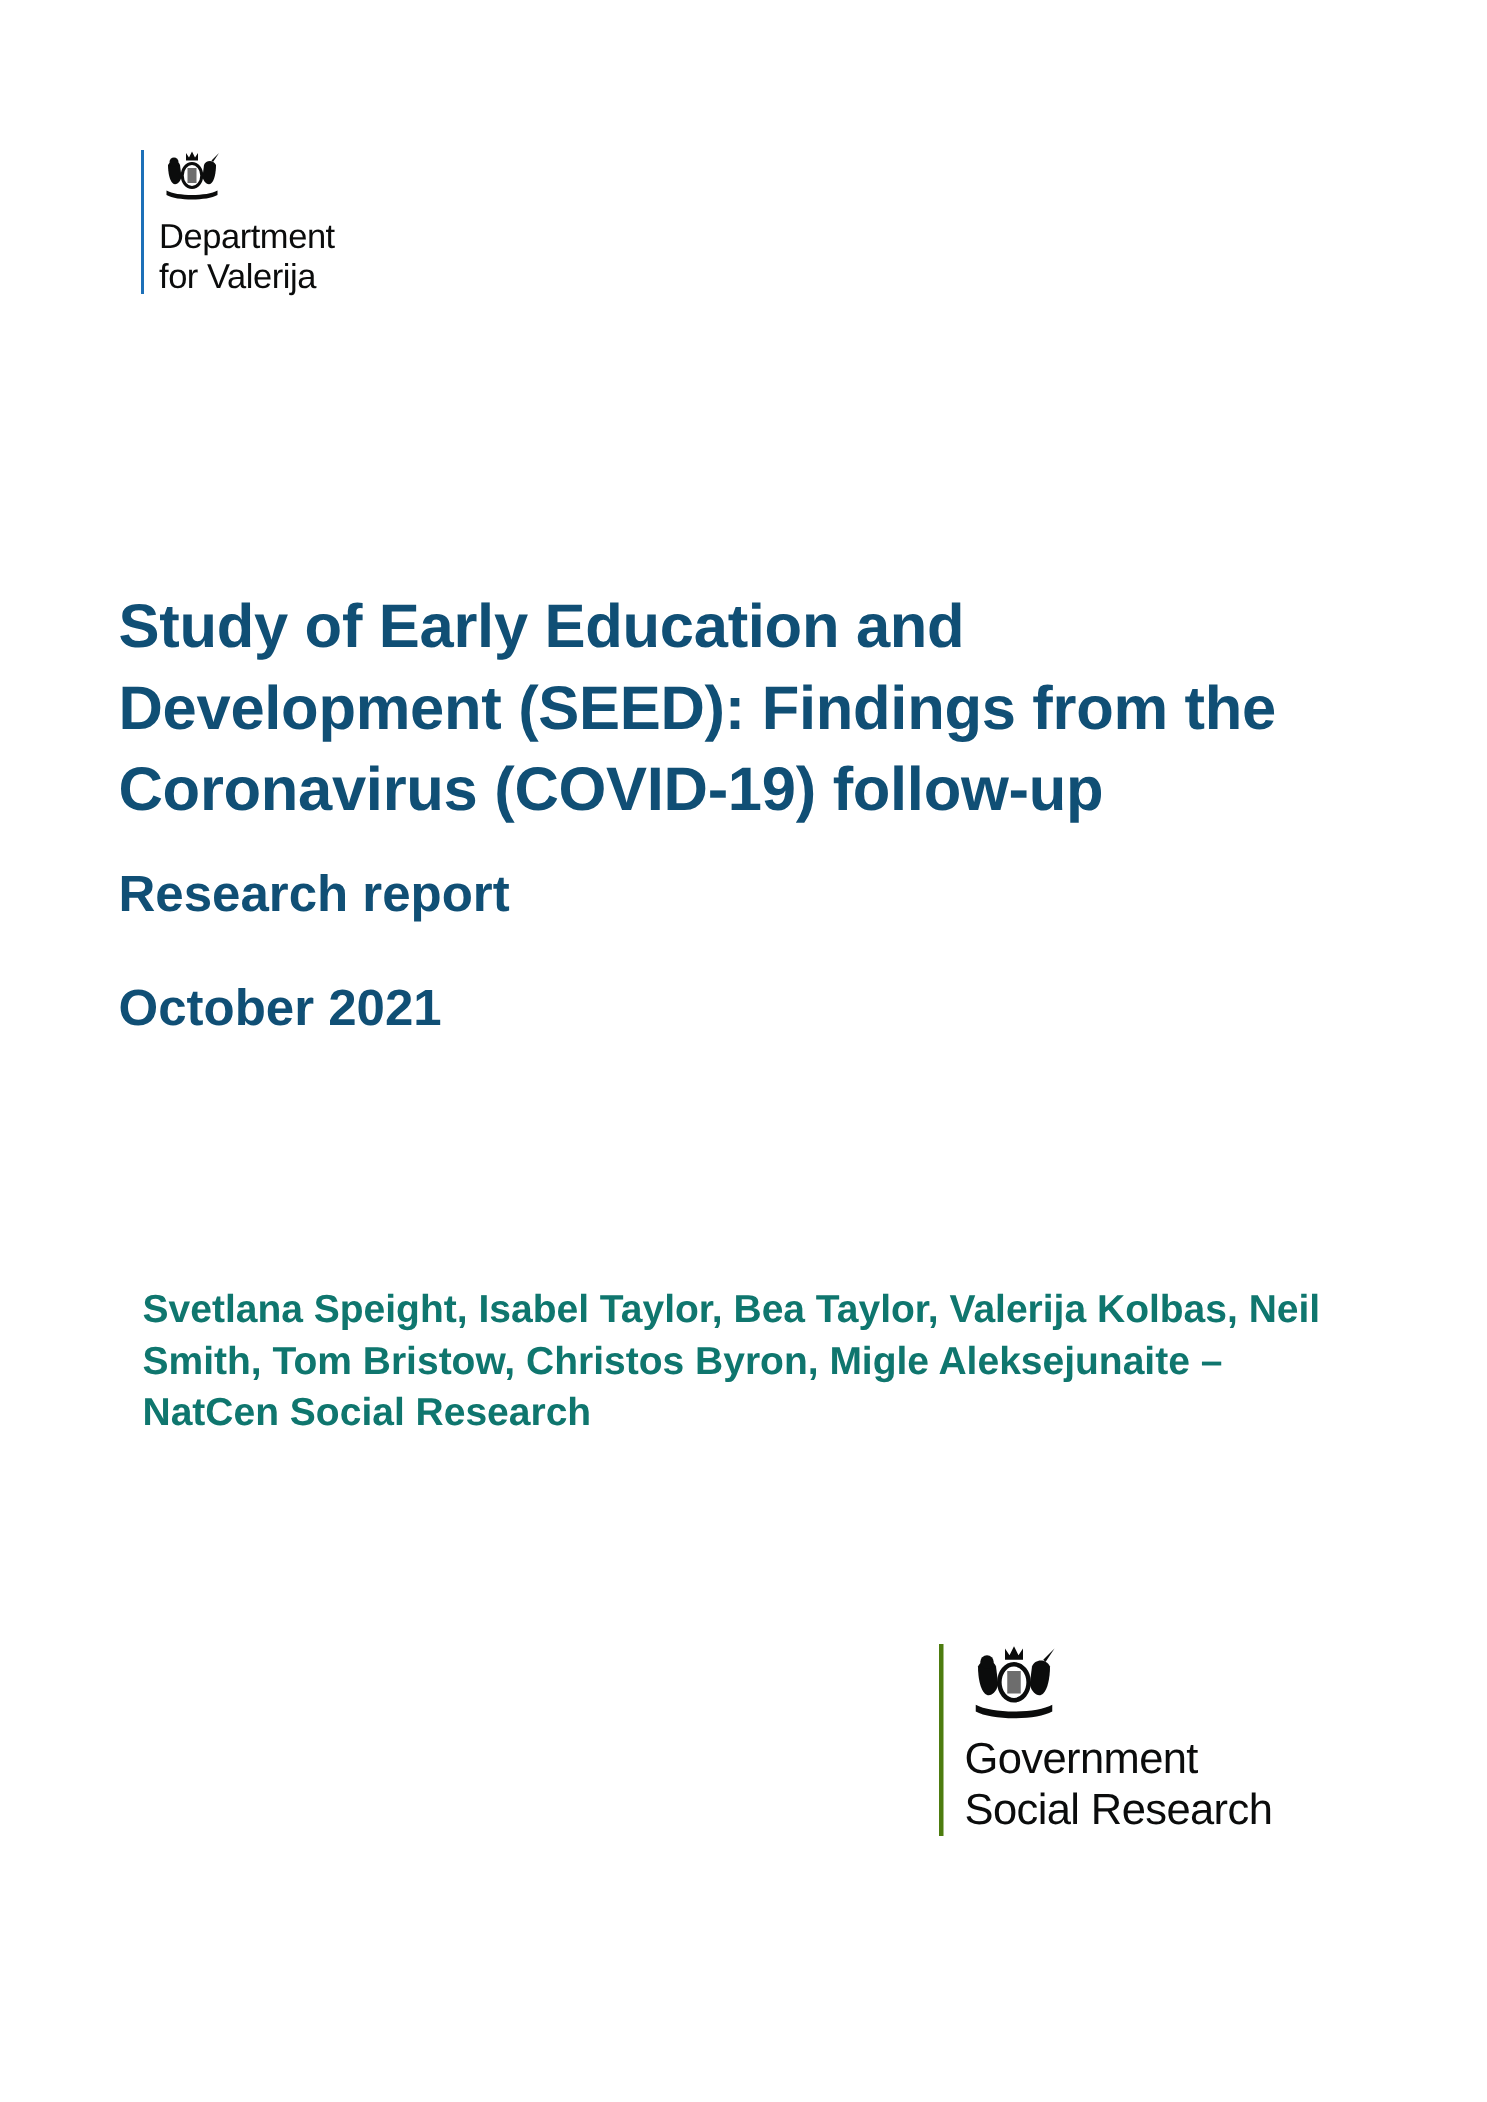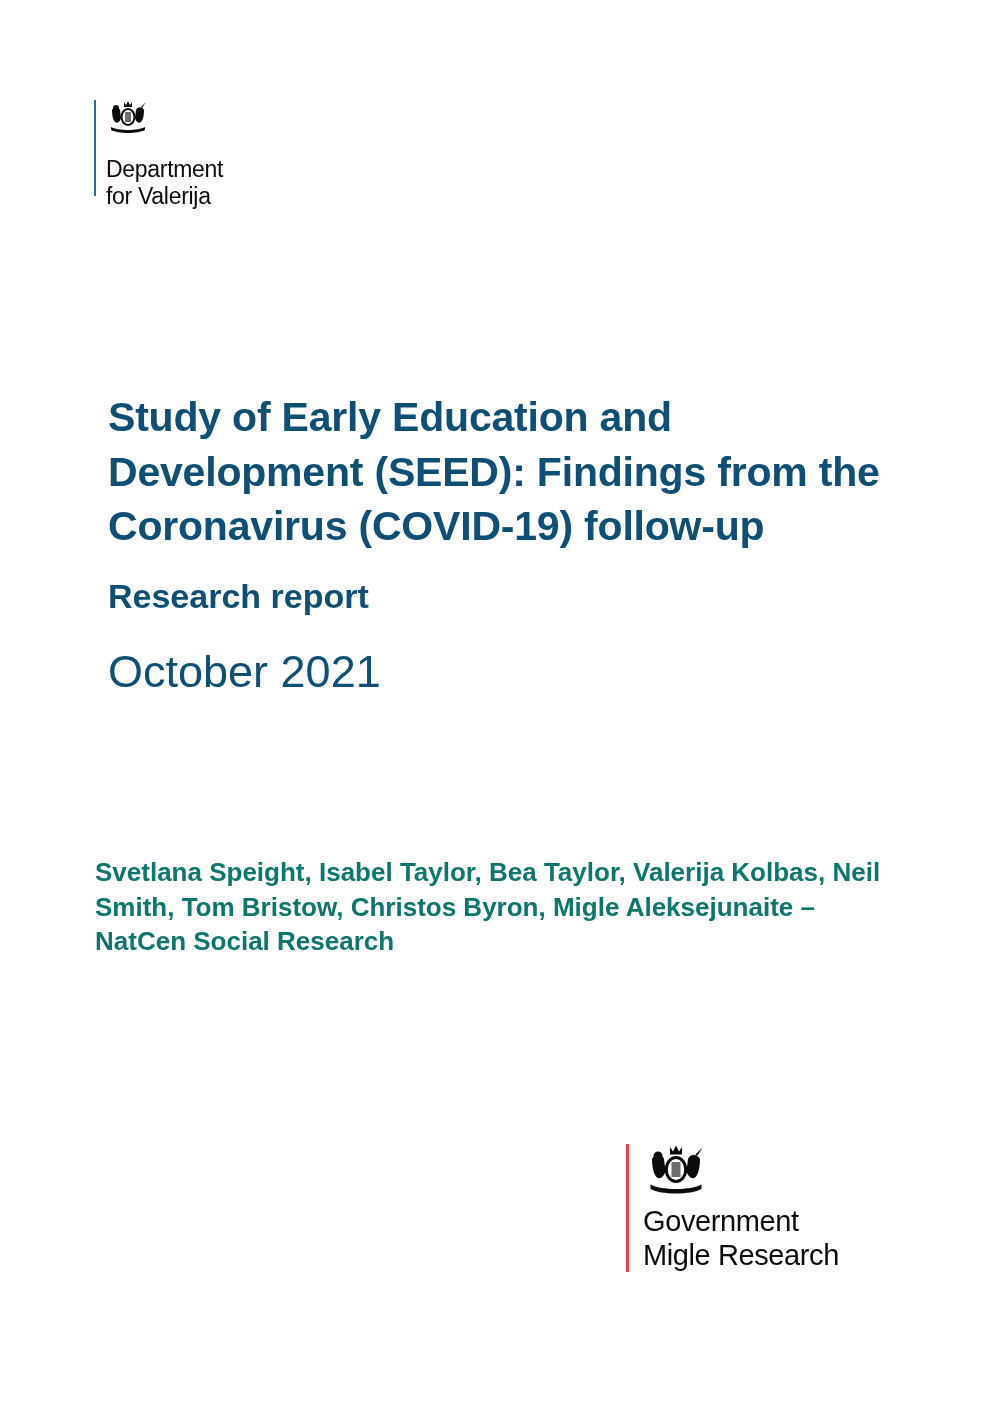--- a/index.html
+++ b/index.html
@@ -27,67 +27,67 @@
       height: 36px;
       display: block;
       margin-left: 2px;
     }
     .logo-dfe .dept-name {
       font-family: "Liberation Sans", sans-serif;
       font-size: 23px;
       line-height: 27px;
       color: #0b0c0c;
       letter-spacing: -0.3px;
-      margin-top: 20px;
+      margin-top: 8px;
     }
     .title-block {
       position: absolute;
-      left: 108px;
+      left: 79px;
       top: 390px;
       width: 800px;
       color: #104f75;
       font-weight: bold;
     }
     .main-title {
       font-size: 41px;
       line-height: 54.5px;
       margin: 0;
       font-weight: bold;
       letter-spacing: -0.2px;
     }
     .subtitle {
       font-size: 34px;
       line-height: 40px;
       margin: 22px 0 0 0;
       font-weight: bold;
     }
     .date {
-      font-size: 45px;
+      font-size: 34px;
       line-height: 40px;
       margin: 36px 0 0 0;
-      font-weight: normal;
+      font-weight: bold;
     }
     .authors {
       position: absolute;
       left: 95px;
       top: 855px;
       width: 800px;
       color: #0f766e;
       font-weight: bold;
       font-size: 26px;
       line-height: 34.5px;
       margin: 0;
     }
     .logo-gsr {
       position: absolute;
       left: 626px;
-      top: 1144px;
+      top: 1096px;
       height: 128px;
       padding-left: 14px;
-      border-left: 3px solid #ef4444;
+      border-left: 3px solid #4d7c0f;
     }
     .logo-gsr .crest {
       width: 62px;
       height: 54px;
       display: block;
       margin-left: 2px;
     }
     .logo-gsr .gsr-name {
       font-family: "Liberation Sans", sans-serif;
       font-size: 29px;
@@ -141,15 +141,15 @@
       <rect x="17" y="12" width="6" height="10" fill="#0b0c0c" opacity="0.6"></rect>
       <path d="M4 10 C6 6 11 7 12 10 L13 18 C12 22 9 24 7 22 C5 20 4 15 4 10 Z"></path>
       <circle cx="8" cy="8" r="3"></circle>
       <path d="M36 10 C34 6 29 7 28 10 L27 18 C28 22 31 24 33 22 C35 20 36 15 36 10 Z"></path>
       <path d="M33 7 L38 2 L34 8 Z"></path>
       <path d="M3 27 C10 31 30 31 37 27 L37 30 C30 34 10 34 3 30 Z"></path>
     </g>
   </svg>
   <div class="gsr-name">
     <div>Government</div>
-    <div>Migle Research</div>
+    <div>Social Research</div>
   </div>
 </div>
 
 </body></html>

